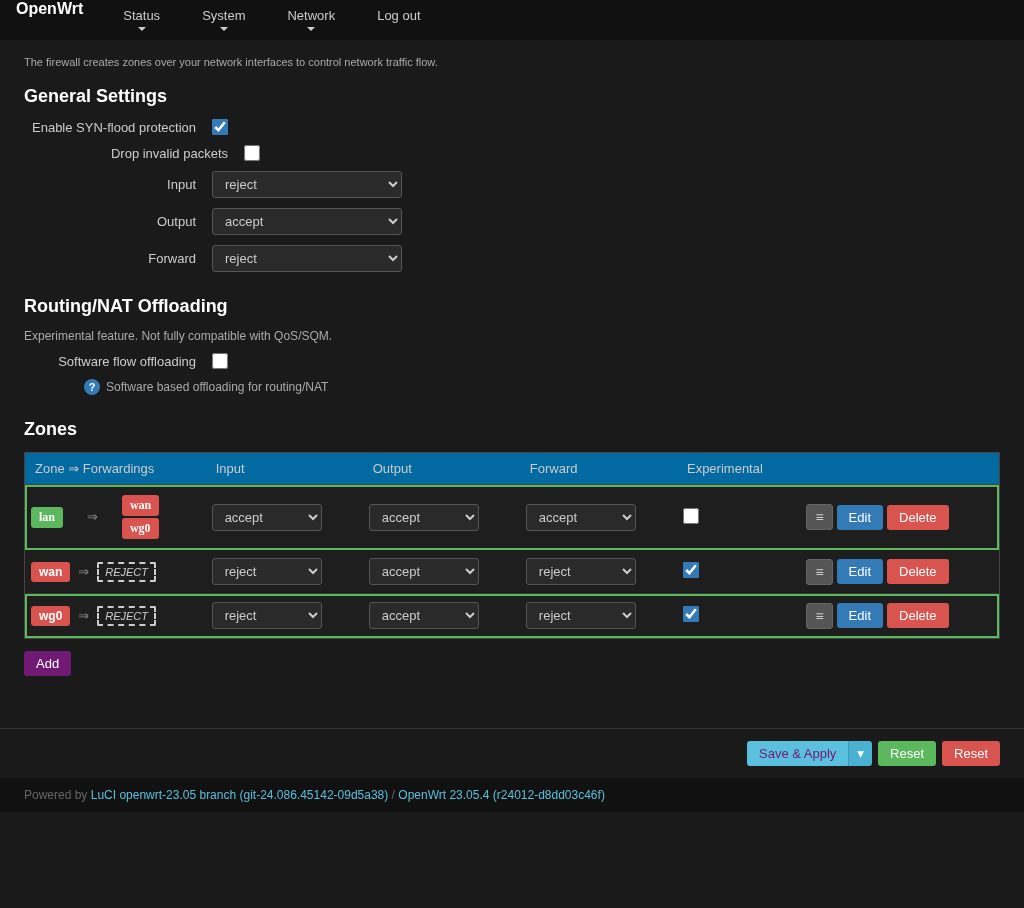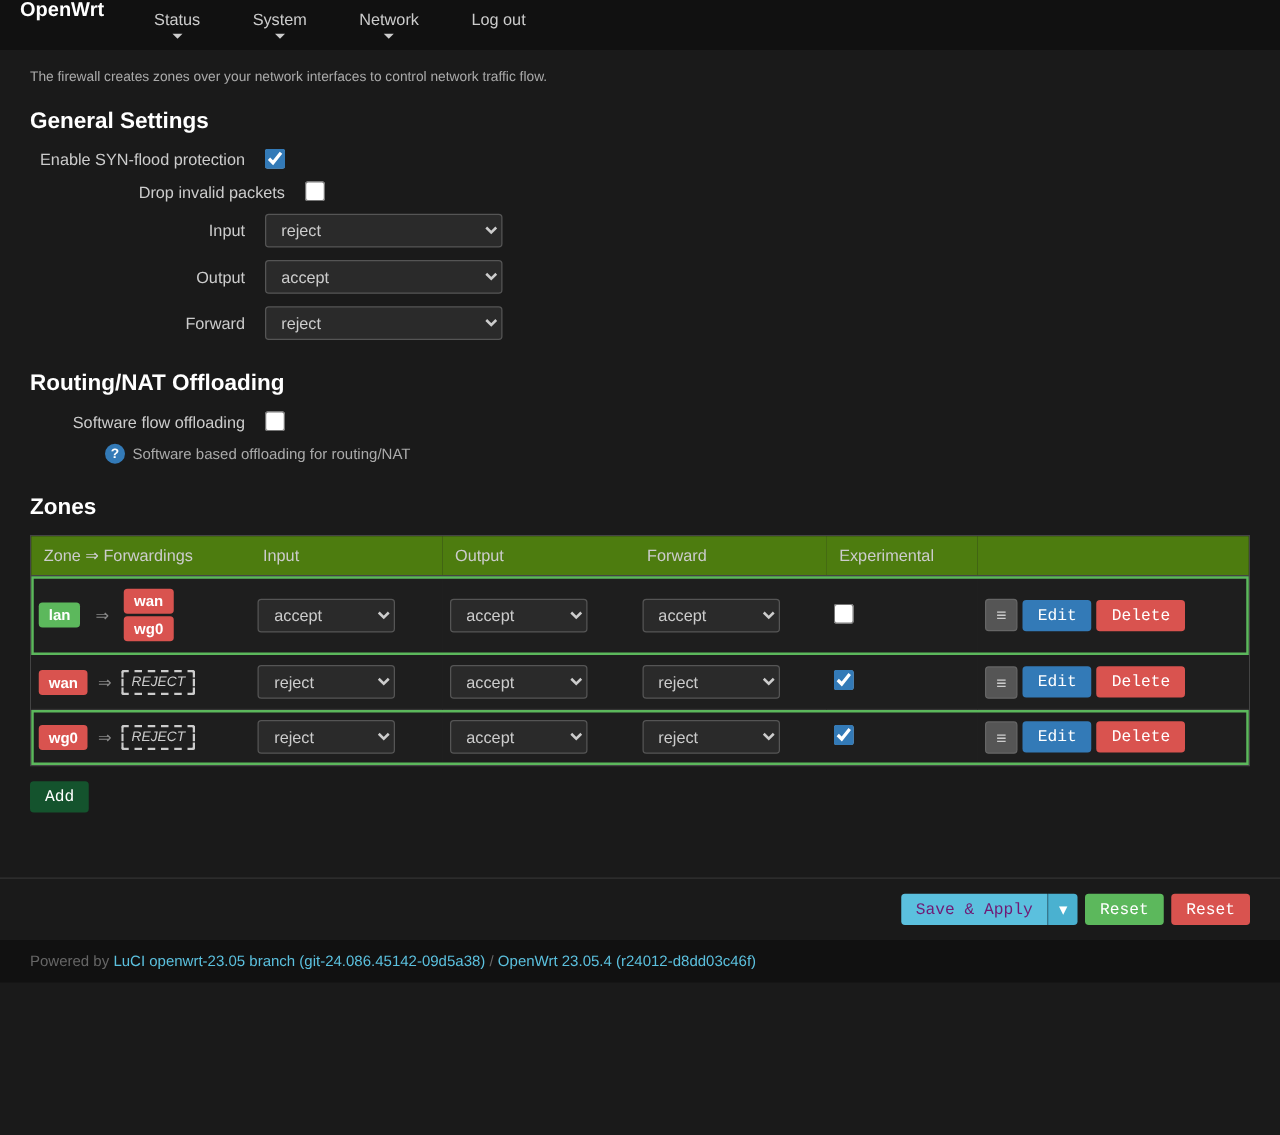--- a/index.html
+++ b/index.html
@@ -138,21 +138,21 @@
       flex-shrink: 0;
     }
 
     
     .zones-table {
       width: 100%;
       border-collapse: collapse;
       background: #222;
     }
     .zones-table th {
-      background: #4d7c0f;
+      background: #0369a1;
       color: #ccc;
       padding: 8px 10px;
       text-align: left;
       font-weight: normal;
       border-bottom: 1px solid #444;
     }
     .zones-table td {
       padding: 8px 6px;
       vertical-align: middle;
     }
@@ -198,26 +198,25 @@
     }
 
     
     .btn {
       padding: 5px 12px;
       border: none;
       border-radius: 3px;
       cursor: pointer;
       font-size: 13px;
       font-weight: normal;
-      font-family: Liberation Mono, monospace;
     }
     .btn-primary { background: #337ab7; color: #fff; }
     .btn-danger { background: #d9534f; color: #fff; }
     .btn-success {
-      background: #14532d;
+      background: #701a75;
       color: #fff;
     }
 
     .btn-save-apply {
       background: #5bc0de;
       color: #701a75;
     }
     .btn-save { background: #5cb85c; color: #fff; }
     .btn-reset { background: #d9534f; color: #fff; }
 
@@ -348,20 +347,23 @@
       <select style="width:190px;">
         <option value="reject" selected="">reject</option>
         <option value="accept">accept</option>
         <option value="drop">drop</option>
       </select>
     </div>
   </div>
 
   <div class="section">
     <h2>Routing/NAT Offloading</h2>
+    <p class="section-subtitle">
+      <span>Experimental feature. Not fully compatible with QoS/SQM.</span>
+    </p>
 
     <div class="form-row">
       <label style="min-width:180px; text-align:right; padding-right:16px;">Software flow offloading</label>
       <input type="checkbox" style="">
     </div>
     <div class="info-row">
       <span class="info-icon">?</span>
       <span>Software based offloading for routing/NAT</span>
     </div>
   </div>
@@ -378,21 +380,21 @@
             <th>Output</th>
             <th>Forward</th>
             <th>Experimental</th>
             <th></th>
           </tr>
         </thead>
         <tbody>
 
           <tr class="zone-entry" style="outline: 2px solid #5cb85c; outline-offset: -2px;">
             <td style="padding: 10px 6px;">
-              <div style="display:flex; align-items:center; gap:8px;">
+              <div style="display:flex; align-items:center; gap:20px;font-family:Liberation Serif, serif;">
                 <span class="zone-badge badge-lan">lan</span>
                 <span class="arrow">⇒</span>
                 <div class="forward-list">
                   <span class="zone-badge badge-wan">wan</span>
                   <span class="zone-badge badge-wan">wg0</span>
                 </div>
               </div>
             </td>
             <td>
               <select class="zone-select">

